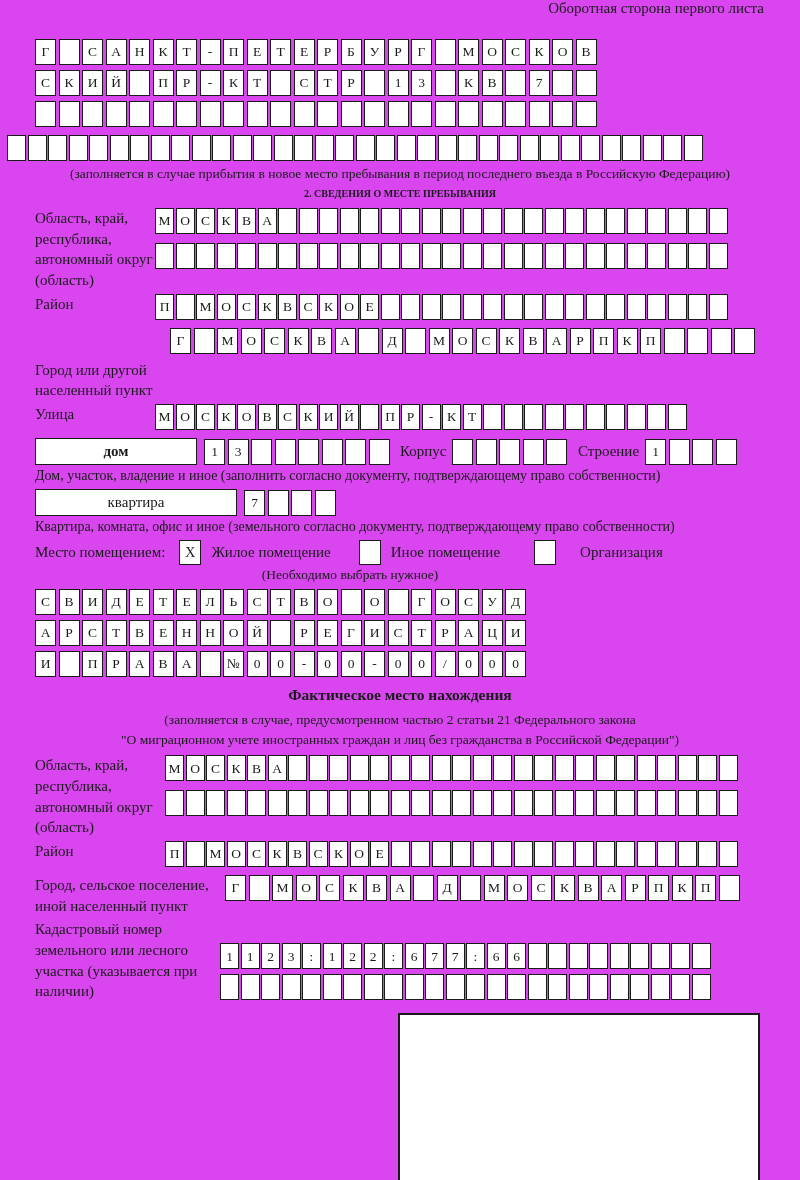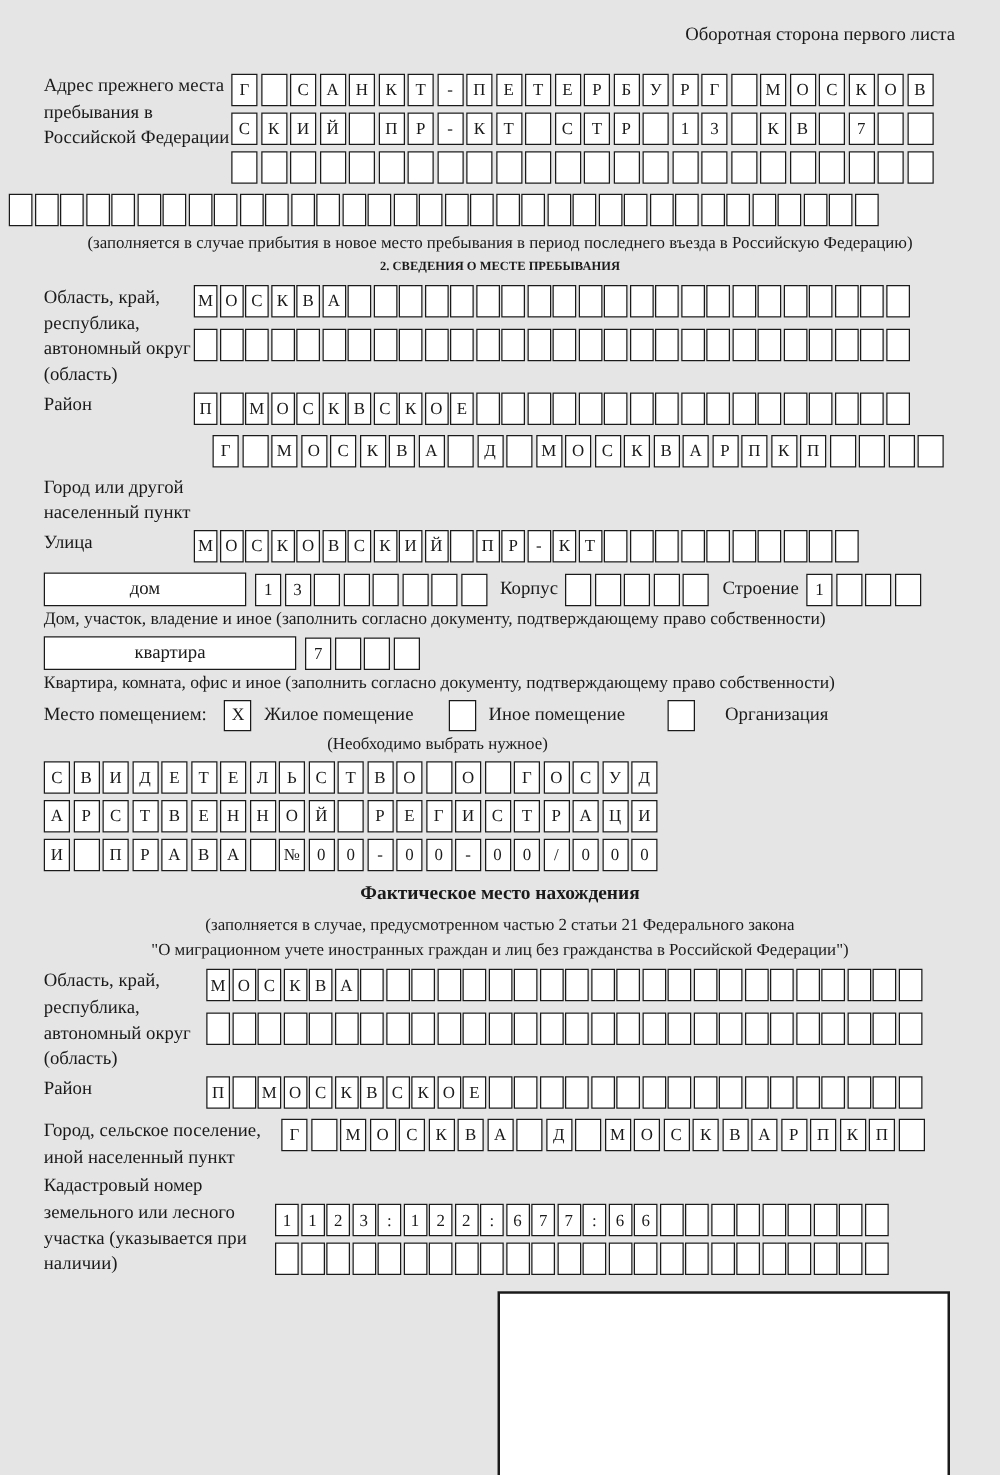--- a/index.html
+++ b/index.html
@@ -1,19 +1,19 @@
 <!DOCTYPE html>
 <html><head>
 <meta charset="utf-8">
 <style>
   html,body{margin:0;padding:0;background:#ffffff;}
   .page{
     position:relative;width:800px;height:1180px;overflow:hidden;
-    box-sizing:border-box;padding-top:20px;
-    background:#e5e5e5;color:#1a1a1a;
+    box-sizing:border-box;
+    background:#d946ef;color:#1a1a1a;
     font-family:"Liberation Serif", serif;
   }
   .header-note{text-align:right;padding-right:36px;font-size:15px;margin-bottom:22px;}
 
   
   .cellrow{display:flex;margin-bottom:5px;}
   .cell{
     display:inline-flex;flex:none;align-items:center;justify-content:center;
     width:17px;height:24px;border:1.5px solid #1a1a1a;margin-right:1.5px;
     font-size:13.5px;line-height:1;background:#fff;
@@ -32,21 +32,21 @@
   .sec-title{font-size:10px;font-weight:bold;text-align:center;margin:6px 0 9px 0;}
 
   .gap9{margin-bottom:9px;}
 
   
   .boxrow{display:flex;align-items:center;padding-left:35px;margin:2px 0 3px 0;}
   .labelbox{
     flex:none;display:flex;align-items:center;justify-content:center;
     border:1.5px solid #1a1a1a;height:25px;font-size:15px;background:#fff;
   }
-  .dombox{width:160px;margin-right:7px;}
+  .dombox{width:160px;margin-right:7px;font-weight:bold;}
   .kvbox{width:200px;margin-right:7px;}
   .inline-lbl{font-size:15px;margin:0 6px 0 8px;flex:none;}
 
   
   .mestorow{display:flex;align-items:center;padding-left:35px;margin:5px 0 2px 0;font-size:15px;}
   .checkbox{
     display:inline-flex;flex:none;align-items:center;justify-content:center;
     width:20px;height:23px;border:1.5px solid #1a1a1a;font-size:14px;
     margin:0 10px 0 14px;background:#fff;
   }
@@ -67,21 +67,20 @@
   }
 </style>
 </head>
 <body>
 
 <div class="page">
 
   <div class="header-note">Оборотная сторона первого листа</div>
 
   <div class="fieldrow">
-    <div class="fieldlabel w150">Адрес прежнего места пребывания в Российской Федерации</div>
     <div class="cellcol">
       <div class="cellrow wide">
           <span class="cell filled">Г</span>
           <span class="cell"></span>
           <span class="cell filled">С</span>
           <span class="cell filled">А</span>
           <span class="cell filled">Н</span>
           <span class="cell filled">К</span>
           <span class="cell filled">Т</span>
           <span class="cell filled">-</span>
@@ -391,21 +390,21 @@
 
   <div class="boxrow">
     <div class="labelbox kvbox">квартира</div>
     <div class="cellrow wide" style="margin-bottom:0">
         <span class="cell filled">7</span>
         <span class="cell"></span>
         <span class="cell"></span>
         <span class="cell"></span>
       </div>
   </div>
-  <div class="caption-left">Квартира, комната, офис и иное (заполнить согласно документу, подтверждающему право собственности)</div>
+  <div class="caption-left">Квартира, комната, офис и иное (земельного согласно документу, подтверждающему право собственности)</div>
 
   <div class="mestorow">
     <span>Место помещением:</span>
     <span class="checkbox">X</span>
     <span>Жилое помещение</span>
     <span class="checkbox" style="margin-left:28px"></span>
     <span>Иное помещение</span>
     <span class="checkbox" style="margin-left:34px;margin-right:24px"></span>
     <span>Организация</span>
   </div>

